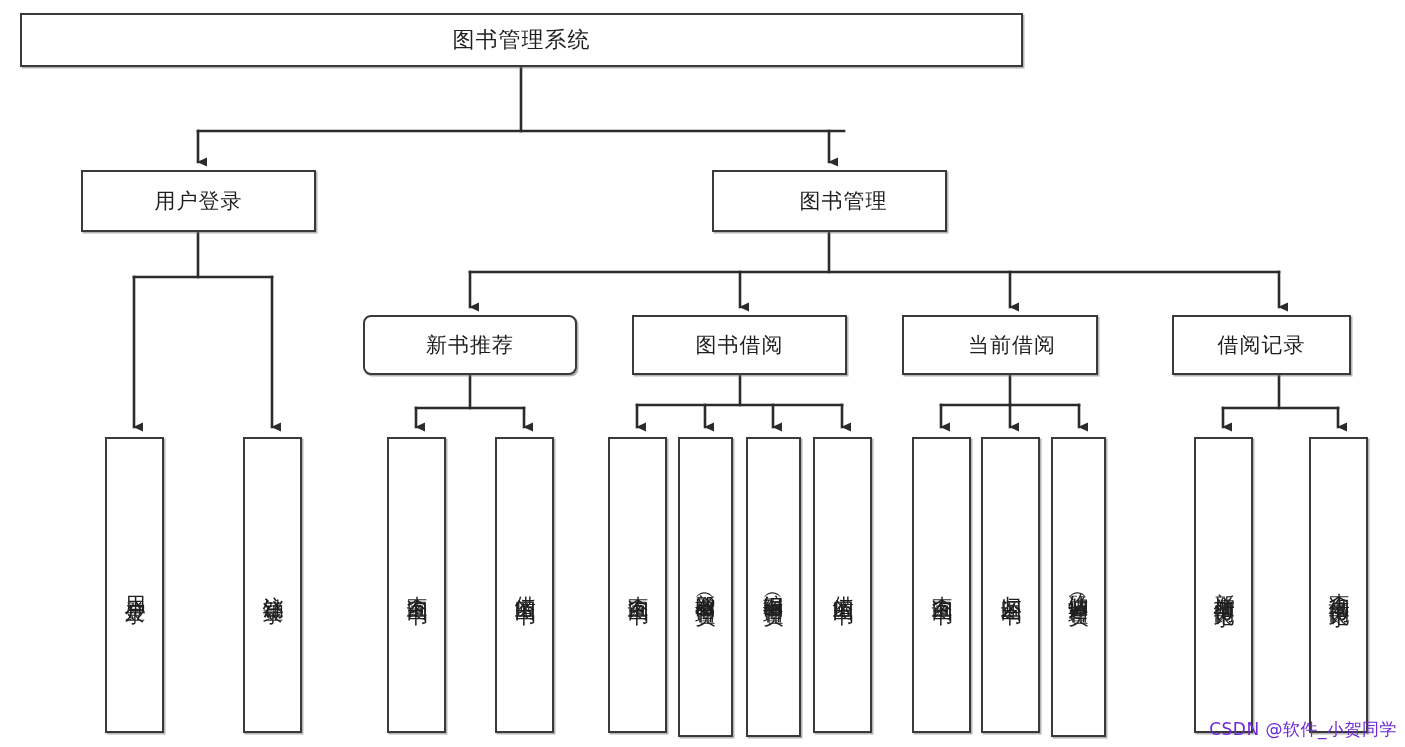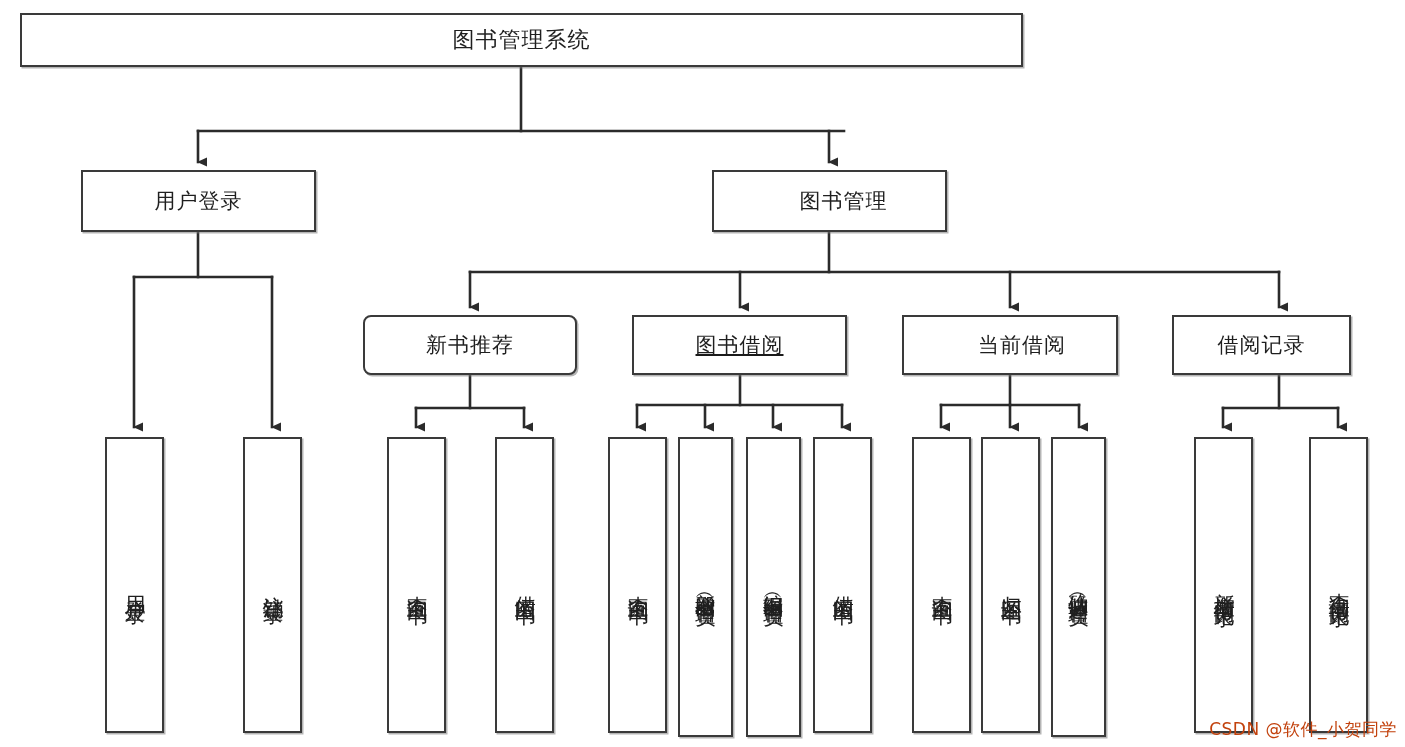--- a/index.html
+++ b/index.html
@@ -62,21 +62,21 @@
   }
   .node.leaf.narrow .label {
     font-size: 20px;
     letter-spacing: 2px;
   }
   .watermark {
     position: absolute;
     right: 8px;
     bottom: 6px;
     font-size: 17px;
-    color: #c2410c;
+    color: #6d28d9;
     letter-spacing: 0.5px;
     white-space: nowrap;
   }
 </style>
 </head>
 <body>
 
 <div id="canvas">
 
   <svg class="edges" viewBox="0 0 1405 747">
@@ -136,24 +136,24 @@
   <div class="node" style="left:81px; top:170px; width:235px; height:62px;">
     <span class="label">用户登录</span>
   </div>
   <div class="node" style="left:712px; top:170px; width:235px; height:62px;padding-left:28px;">
     <span class="label">图书管理</span>
   </div>
 
   <div class="node" style="left:363px; top:315px; width:214px; height:60px;border-radius:8px;">
     <span class="label">新书推荐</span>
   </div>
-  <div class="node" style="left:632px; top:315px; width:215px; height:60px;text-decoration:underline;">
+  <div class="node" style="left:632px; top:315px; width:215px; height:60px;">
     <span class="label">图书借阅</span>
   </div>
-  <div class="node" style="left:902px; top:315px; width:216px; height:60px;padding-left:24px;">
+  <div class="node" style="left:902px; top:315px; width:196px; height:60px;padding-left:24px;">
     <span class="label">当前借阅</span>
   </div>
   <div class="node" style="left:1172px; top:315px; width:179px; height:60px;">
     <span class="label">借阅记录</span>
   </div>
 
   <div class="node leaf" style="left:105px; top:437px; width:59px; height:296px;">
     <span class="label">用户登录</span>
   </div>
   <div class="node leaf" style="left:243px; top:437px; width:59px; height:296px;">

